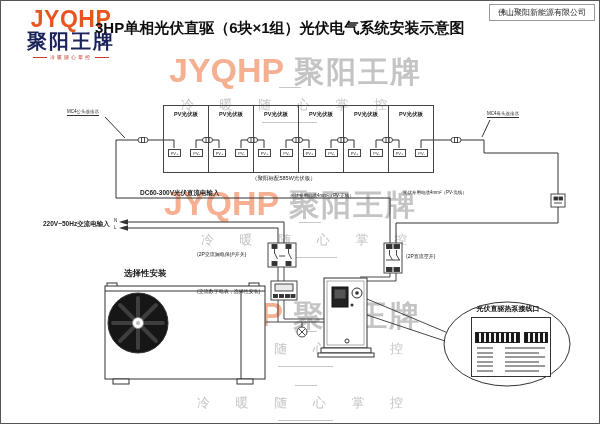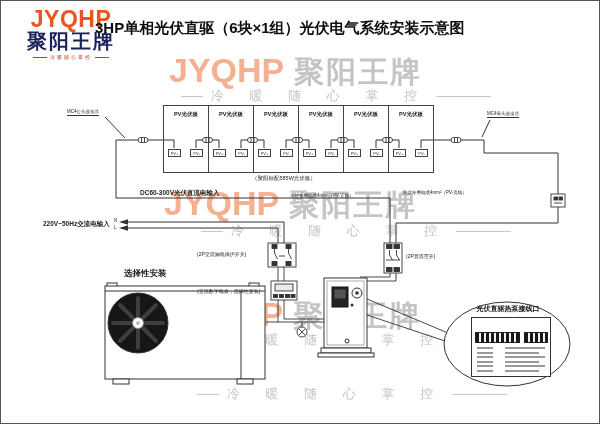--- a/index.html
+++ b/index.html
@@ -11,21 +11,21 @@
   .logo-tag{display:flex;align-items:center;justify-content:center;gap:3px;margin-top:2px;}
   .logo-tag .ln{width:14px;border-top:1px solid #C0392B;}
   .logo-tag .tx{font-size:5px;color:#C0392B;letter-spacing:2px;white-space:nowrap;}
   .main-title{position:absolute;left:94px;top:18px;width:360px;text-align:center;font-size:15px;font-weight:bold;color:#0d0d0d;z-index:4;white-space:nowrap;}
   .company-box{position:absolute;right:4px;top:3px;border:1px solid #999;padding:2px 8px;font-family:"Liberation Serif","DejaVu Serif",serif;font-size:8px;color:#222;z-index:4;}
   
   .wm{position:absolute;z-index:1;pointer-events:none;white-space:nowrap;}
   .wm-big{display:flex;align-items:baseline;gap:10px;}
   .wm-en{font-size:34px;font-weight:bold;color:rgba(235,95,35,.5);letter-spacing:0;}
   .wm-cn{font-size:30px;font-weight:bold;color:rgba(125,125,125,.45);letter-spacing:2px;}
-  .wm-slogan{display:flex;align-items:center;gap:8px;color:rgba(145,145,145,.55);}
+  .wm-slogan{display:flex;align-items:center;gap:8px;color:rgba(145,145,145,.55);flex-direction:column;}
   .wm-slogan .tx{font-size:13px;letter-spacing:11px;}
   .wm-slogan .d1{width:22px;border-top:1.5px solid rgba(145,145,145,.5);}
   .wm-slogan .d2{width:55px;border-top:1.5px solid rgba(145,145,145,.5);}
   
   svg.wires{position:absolute;left:0;top:0;z-index:2;}
   .lbl{position:absolute;z-index:3;color:#222;white-space:nowrap;}
   .b{font-weight:bold;}
   .leader-underline{border-bottom:.8px solid #333;padding-bottom:1px;}
   .panel{position:absolute;top:104px;width:46px;height:68px;border:1px solid #444;box-sizing:border-box;z-index:3;}
   .panel .pl{display:block;text-align:center;margin-top:5px;font-size:5.5px;font-weight:bold;color:#222;}
@@ -233,20 +233,21 @@
   <div class="logo">
     <div class="logo-en">JYQHP</div>
     <div class="logo-cn">聚阳王牌</div>
     <div class="logo-tag">
       <span class="ln"></span>
       <span class="tx">冷暖随心掌控</span>
       <span class="ln"></span>
     </div>
   </div>
   <div class="main-title">3HP单相光伏直驱（6块×1组）光伏电气系统安装示意图</div>
+  <div class="company-box">佛山聚阳新能源有限公司</div>
 
   <div class="lbl leader-underline" style="left:66px;top:108px;font-size:4.5px;">MC4公头连接器</div>
   <div class="lbl leader-underline" style="left:486px;top:110px;font-size:4.5px;">MC4母头连接器</div>
   <div class="lbl" style="left:251px;top:174px;font-size:5.5px;">（聚阳标配585W光伏板）</div>
   <div class="lbl b" style="left:139px;top:188px;font-size:6.5px;">DC60-300V光伏直流电输入</div>
   <div class="lbl" style="left:289px;top:191.5px;font-size:4.5px;">光伏专用电缆4mm²（PV-正线）</div>
   <div class="lbl" style="left:402px;top:189px;font-size:4.5px;">光伏专用电缆4mm²（PV-负线）</div>
   <div class="lbl b" style="left:42px;top:219px;font-size:6.5px;">220V~50Hz交流电输入</div>
   <div class="lbl" style="left:113px;top:216.5px;font-size:4.5px;">N</div>
   <div class="lbl" style="left:113px;top:224px;font-size:4.5px;">L</div>

